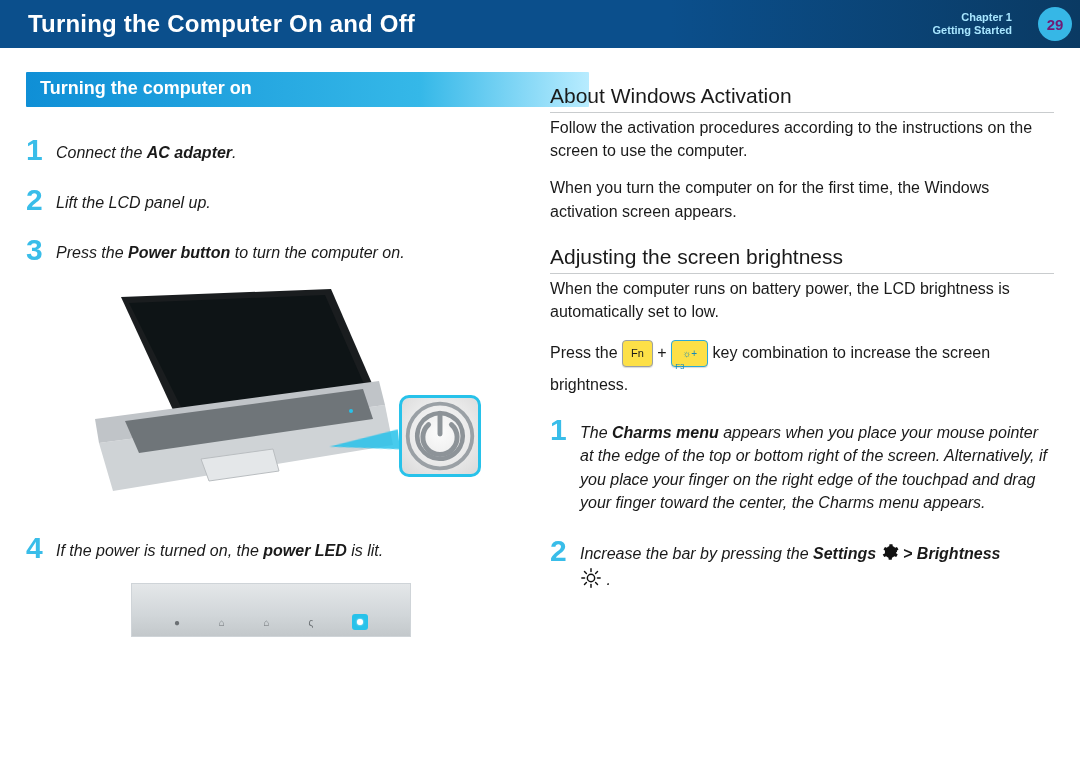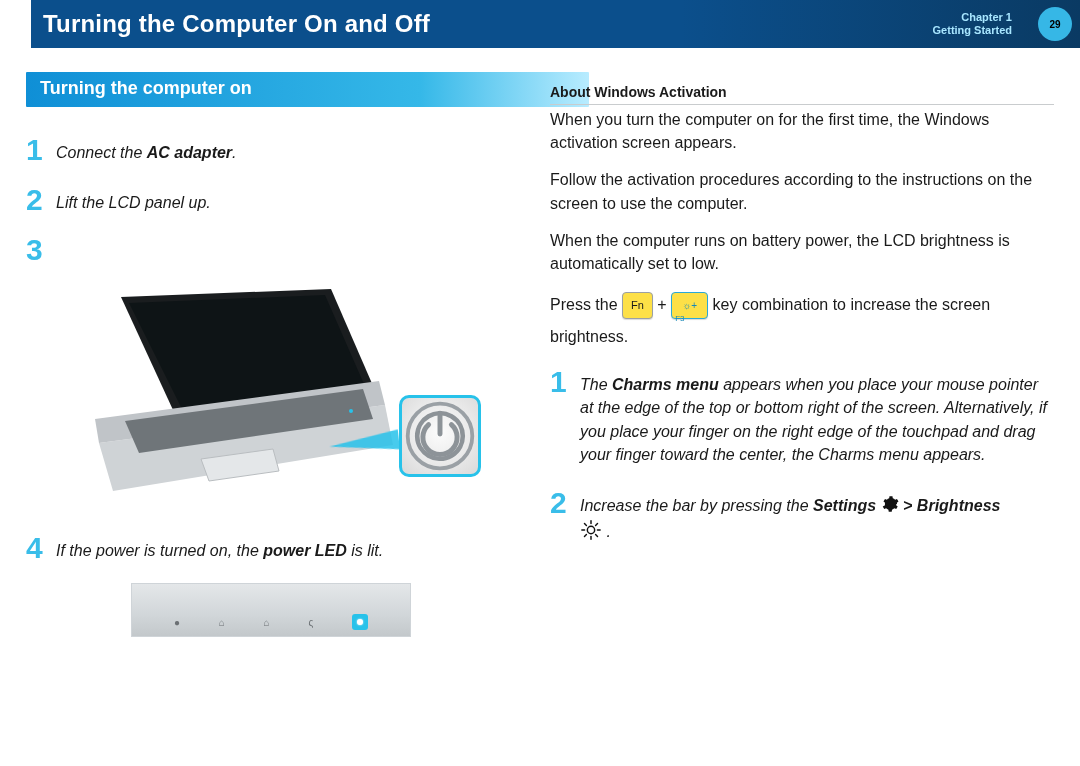--- a/index.html
+++ b/index.html
@@ -11,24 +11,23 @@
     overflow: hidden;
     color: #1a1a1a;
   }
 
   
   .header {
     height: 48px;
     background: linear-gradient(to right, #0b4f8c 0%, #0b4f8c 62%, #0a3a63 100%);
     display: flex;
     align-items: center;
-    padding-left: 12px;
+    padding-left: 28px;
     padding-right: 8px;
     color: #fff;
-    margin-left: 31px;
   }
   .header-title {
     font-size: 24px;
     font-weight: bold;
     flex: 1;
     letter-spacing: .2px;
   }
   .header-right {
     display: flex;
     align-items: center;
@@ -42,23 +41,23 @@
     font-weight: bold;
   }
   .page-badge {
     width: 34px;
     height: 34px;
     border-radius: 50%;
     background: #36b7e6;
     display: flex;
     align-items: center;
     justify-content: center;
-    color: #000000;
-    font-weight: bold;
-    font-size: 10px;
+    color: #701a75;
+    font-weight: bold;
+    font-size: 15px;
   }
 
   
   .page {
     display: flex;
     padding: 24px 0 0 0;
   }
   .col {
     width: 540px;
     padding: 0 24px 0 26px;
@@ -161,22 +160,22 @@
     border-radius: 3px;
     display: flex; align-items: center; justify-content: center;
   }
   .led-figure .led-dot {
     width: 6px; height: 6px; border-radius: 50%;
     background: #fff; box-shadow: 0 0 2px #fff;
   }
 
   
   .sub-heading {
-    font-weight: bold;
-    font-size: 14px;
+    font-weight: normal;
+    font-size: 21px;
     margin: 12px 0 3px;
     padding-bottom: 4px;
     border-bottom: 1px solid #c9ccce;
   }
   .para {
     font-size: 16px;
     line-height: 1.45;
     margin-bottom: 14px;
   }
 
@@ -239,20 +238,23 @@
       </div>
     </div>
 
     <div class="step">
       <div class="step-num">2</div>
       <div class="step-body">Lift the LCD panel up.</div>
     </div>
 
     <div class="step">
       <div class="step-num">3</div>
+      <div class="step-body">
+        <span>Press the </span><b>Power button</b><span> to turn the computer on.</span>
+      </div>
     </div>
 
     <div class="laptop-figure">
       <svg viewBox="0 0 420 230">
 
         <polygon points="60,12 270,4 316,110 118,138" fill="#1a1d1f"></polygon>
         <polygon points="68,18 264,10 306,106 124,130" fill="#0e1416"></polygon>
 
         <polygon points="38,158 324,120 332,160 52,206" fill="#cfd3d6"></polygon>
         <polygon points="38,158 324,120 318,96 34,134" fill="#c0c4c8"></polygon>
@@ -291,23 +293,24 @@
             <span class="led-dot"></span>
           </span>
       </div>
     </div>
 
   </div>
 
   <div class="col col-right">
 
     <div class="sub-heading">About Windows Activation</div>
+    <p class="para">Follow the activation procedures according to the instructions on the screen to use the computer.</p>
     <p class="para">When you turn the computer on for the first time, the Windows activation screen appears.</p>
-    <p class="para">Follow the activation procedures according to the instructions on the screen to use the computer.</p>
-
+
+    <div class="sub-heading" style="margin-top:22px">Adjusting the screen brightness</div>
     <p class="para">When the computer runs on battery power, the LCD brightness is automatically set to low.</p>
 
     <p class="para" style="line-height:2">
       <span>Press the </span>
       <span class="key">Fn</span>
       <span> + </span>
       <span class="key key-f3">
         <small>F3</small>
         <span class="sun">☼+</span>
       </span>

